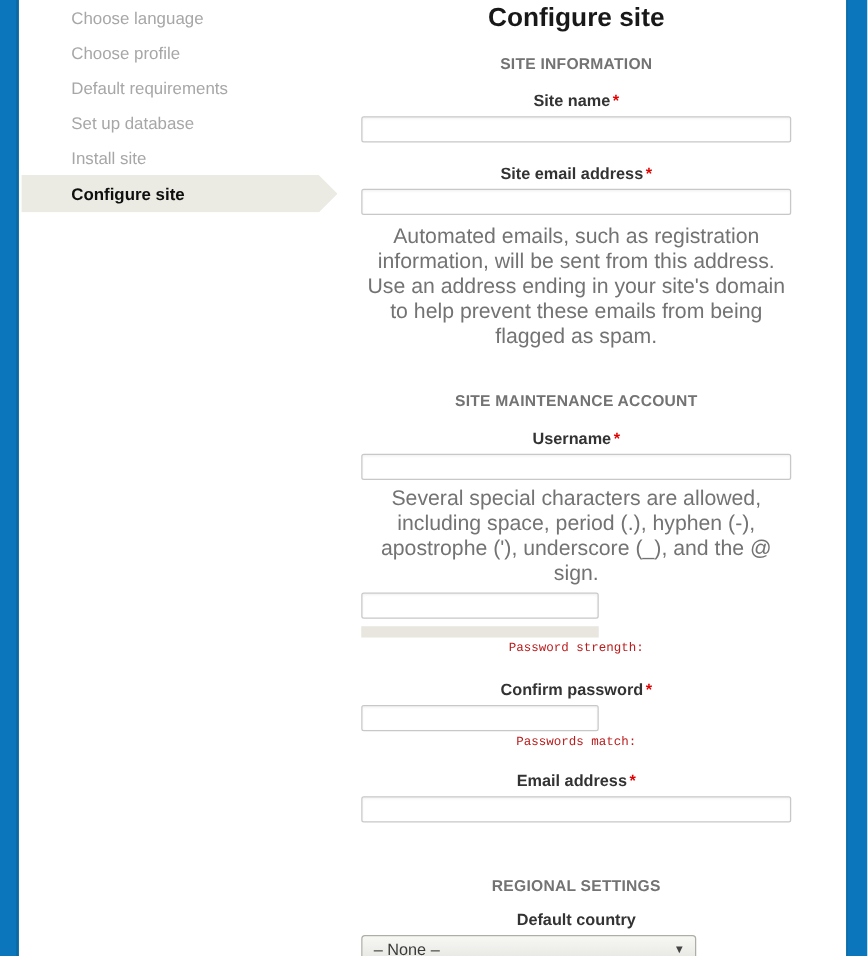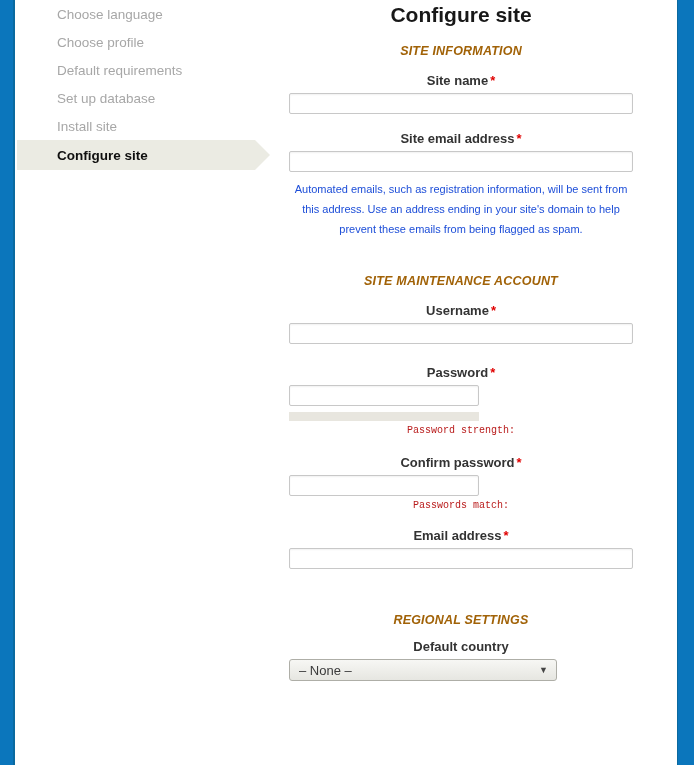--- a/index.html
+++ b/index.html
@@ -46,23 +46,22 @@
   h1.page-title {
     margin-top: 3px;
     font-size: 21px;
     line-height: 24px;
     font-weight: bold;
     color: #181818;
   }
   h2.section-heading {
     font-size: 12.5px;
     font-weight: bold;
-    color: #a16207;
+    color: #737373;
     letter-spacing: 0.2px;
-    font-style: italic;
   }
   .field-label {
     font-size: 13px;
     font-weight: bold;
     color: #333;
   }
   .req { color: #e00000; font-weight: bold; margin-left: 2px; }
   .text-input {
     display: block;
     margin-top: 5px;
@@ -73,23 +72,23 @@
     background: #fff;
     box-shadow: inset 0 1px 2px rgba(0,0,0,0.06);
     font-size: 13px;
     padding: 0 6px;
     color: #333;
     outline: none;
   }
   .text-input.narrow { width: 190px; }
   .description {
     margin-top: 7px;
-    font-size: 11px;
+    font-size: 17px;
     line-height: 20px;
-    color: #1d4ed8;
+    color: #737373;
   }
   .inline-status {
     font-size: 10px;
     color: #b91c1c;
     font-family: Liberation Mono, monospace;
   }
   .strength-bar {
     margin-top: 6px;
     width: 190px;
     height: 9px;
@@ -155,24 +154,22 @@
   </div>
   <input class="text-input" type="text" value="" style="">
   <div class="description">Automated emails, such as registration information, will be sent from this address. Use an address ending in your site's domain to help prevent these emails from being flagged as spam.</div>
 
   <h2 class="section-heading mt-section">SITE MAINTENANCE ACCOUNT</h2>
 
   <div class="field-label mt-label-1">
     <span>Username</span><span class="req">*</span>
   </div>
   <input class="text-input" type="text" value="" style="">
+  <div class="description" style="margin-top:5px">Several special characters are allowed, including space, period (.), hyphen (-), apostrophe ('), underscore (_), and the @ sign.</div>
 
-  <div class="field-label mt-pass">
-    <span>Password</span><span class="req">*</span>
-  </div>
   <input class="text-input narrow" type="password" value="" style="">
   <div class="strength-bar"></div>
   <div class="inline-status mt-status">Password strength:</div>
 
   <div class="field-label mt-confirm">
     <span>Confirm password</span><span class="req">*</span>
   </div>
   <input class="text-input narrow" type="password" value="" style="">
   <div class="inline-status mt-status">Passwords match:</div>
 

